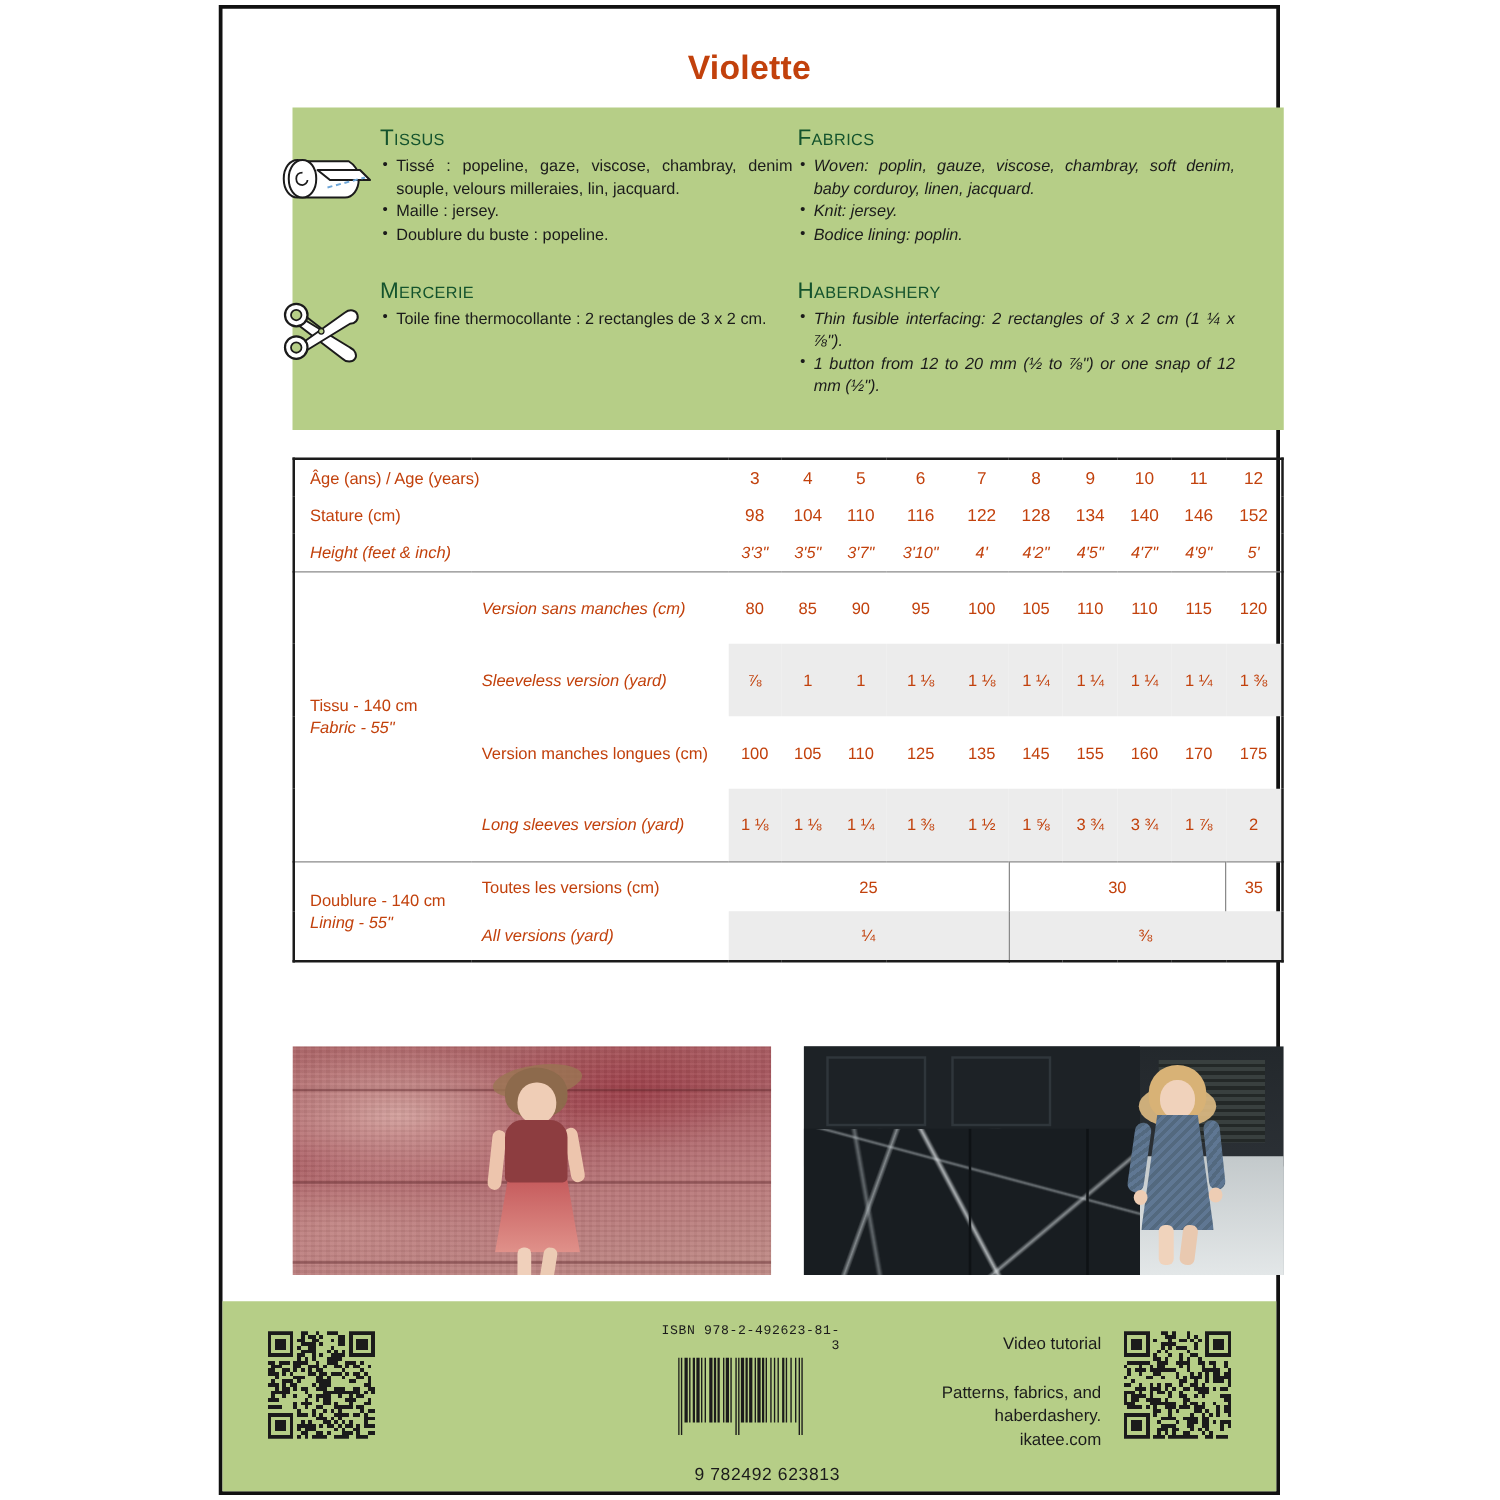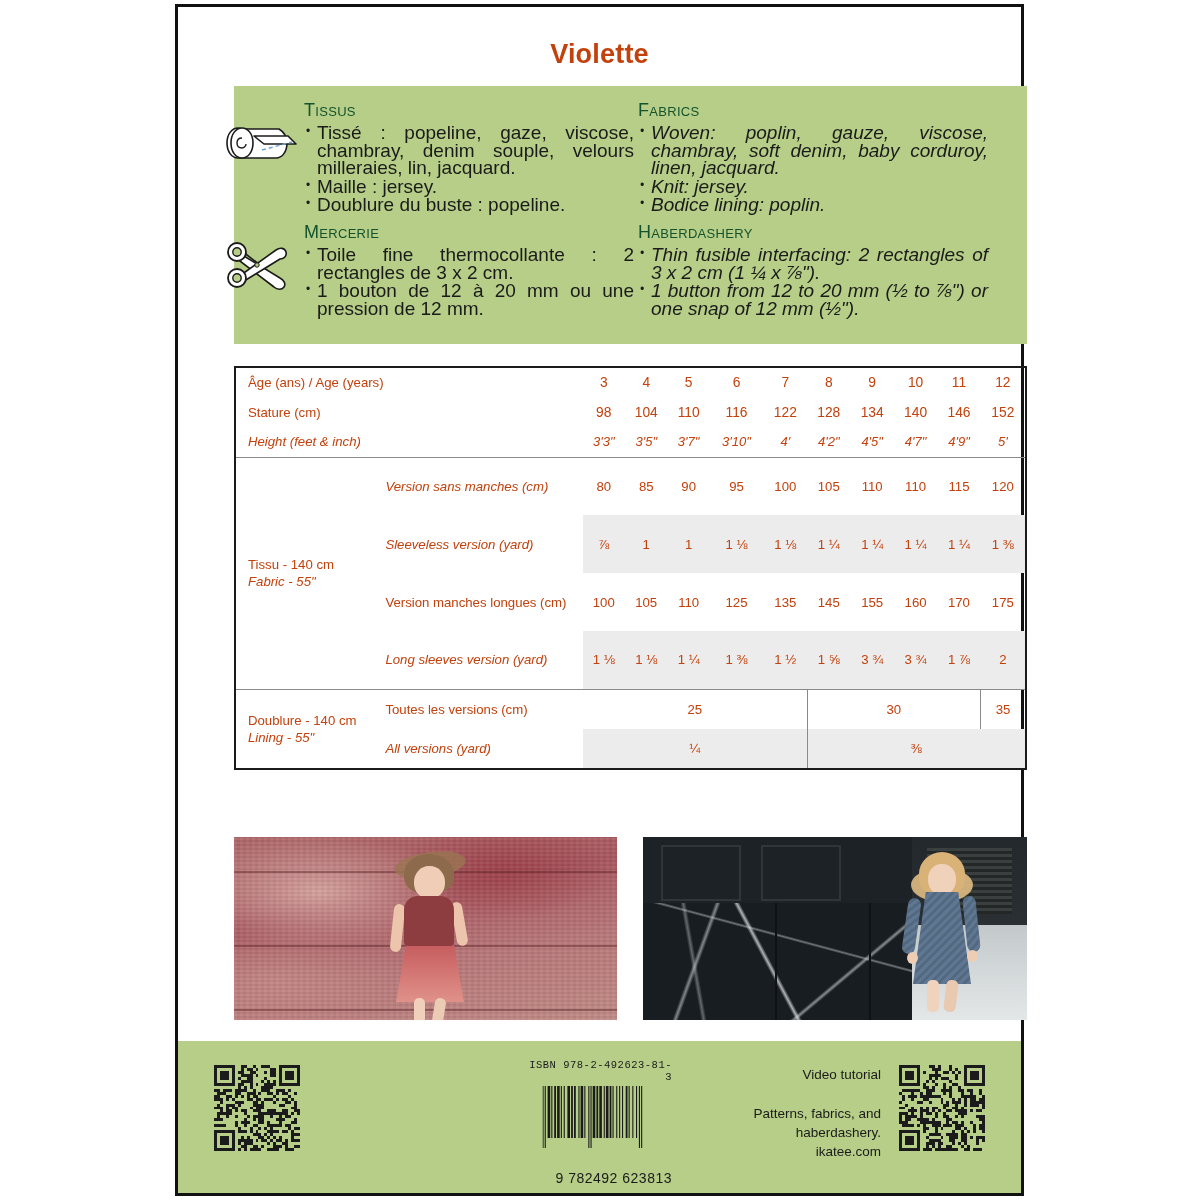--- a/index.html
+++ b/index.html
@@ -42,21 +42,21 @@
   .col-fr { position: absolute; left: 70px; width: 330px; }
   .col-en { position: absolute; left: 404px; width: 350px; }
   .sec-head {
     font-size: 18px; font-weight: normal; color: #14532d;
     letter-spacing: .3px; margin-bottom: 3px;
     font-variant: small-caps; text-transform: capitalize;
   }
   ul.bul { list-style: none; }
   ul.bul li {
     position: relative; padding-left: 13px;
-    font-size: 19px; line-height: 17.5px; color: #1b1b1b;
+    font-size: 13px; line-height: 17.5px; color: #1b1b1b;
     margin-bottom: 1px; text-align: justify;
   }
   ul.bul li::before {
     content: "•"; position: absolute; left: 2px; top: -1px; font-size: 12px;
   }
   .en ul.bul li { font-style: italic; }
   
   .table-wrap {
     position: absolute; left: 56px; top: 359px;
     width: 793px;
@@ -217,21 +217,20 @@
           <circle cx="19" cy="24" r="4.2" fill="#b6ce87" stroke="#1b1b1b" stroke-width="1.4"></circle>
           <circle cx="19" cy="50" r="9" fill="#ffffff" stroke="#1b1b1b" stroke-width="1.8"></circle>
           <circle cx="19" cy="50" r="4.2" fill="#b6ce87" stroke="#1b1b1b" stroke-width="1.4"></circle>
           <circle cx="39" cy="37" r="2.2" fill="#b6ce87" stroke="#1b1b1b" stroke-width="1"></circle>
         </svg>
       </div>
       <div class="col-fr fr">
         <div class="sec-head">Mercerie</div>
         <ul class="bul">
           <li>Toile fine thermocollante : 2 rectangles de 3 x 2 cm.</li>
-          <li>1 bouton de 12 à 20 mm ou une pression de 12 mm.</li>
         </ul>
       </div>
       <div class="col-en en">
         <div class="sec-head">Haberdashery</div>
         <ul class="bul">
           <li>Thin fusible interfacing: 2 rectangles of 3 x 2 cm (1 ¼ x ⅞").</li>
           <li>1 button from 12 to 20 mm (½ to ⅞") or one snap of 12 mm (½").</li>
         </ul>
       </div>
     </div>

